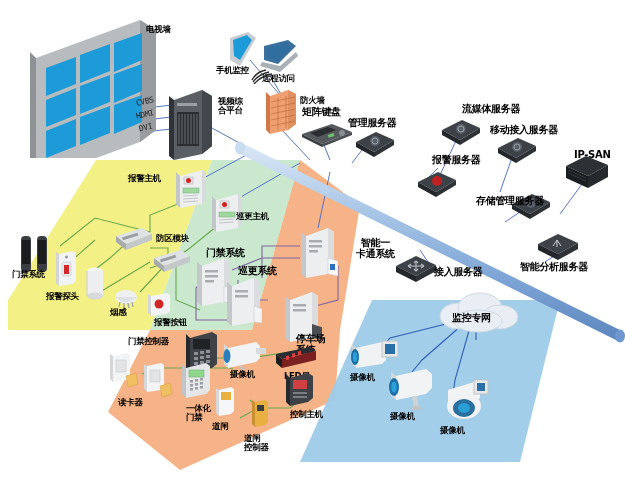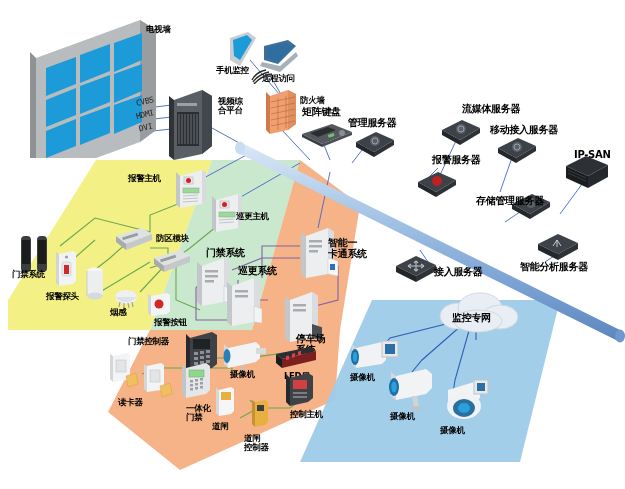--- a/index.html
+++ b/index.html
@@ -413,21 +413,21 @@
     <polygon points="6,10 6,52 1,48 1,6" fill="#c4c7ca"></polygon>
     <polygon points="28,2 34,6 34,42 28,48" fill="#dadce0"></polygon>
     <g fill="#a9acaf">
       <rect x="9" y="14" width="13" height="2.5"></rect>
       <rect x="9" y="19" width="13" height="2.5"></rect>
       <rect x="9" y="24" width="9" height="2.5"></rect>
     </g>
     <polygon points="28,32 38,35 38,50 28,48" fill="#f7f8f9" stroke="#c9ccd0" stroke-width="0.6"></polygon>
     <rect x="30" y="38" width="5" height="6" fill="#2f6fbf"></rect>
   </svg>
-  <div class="lbl cns" style="left:328px;top:238px;">智能一
+  <div class="lbl cns" style="left:356px;top:238px;text-align:center;">智能一
 卡通系统</div>
 
   <svg class="node" style="left:284px;top:290px;" width="38" height="54">
     <polygon points="6,10 28,2 34,6 34,42 28,48 6,52" fill="#eceef0"></polygon>
     <polygon points="6,10 6,52 1,48 1,6" fill="#c4c7ca"></polygon>
     <polygon points="28,2 34,6 34,42 28,48" fill="#dadce0"></polygon>
     <g fill="#a9acaf">
       <rect x="9" y="14" width="13" height="2.5"></rect>
       <rect x="9" y="19" width="13" height="2.5"></rect>
     </g>

